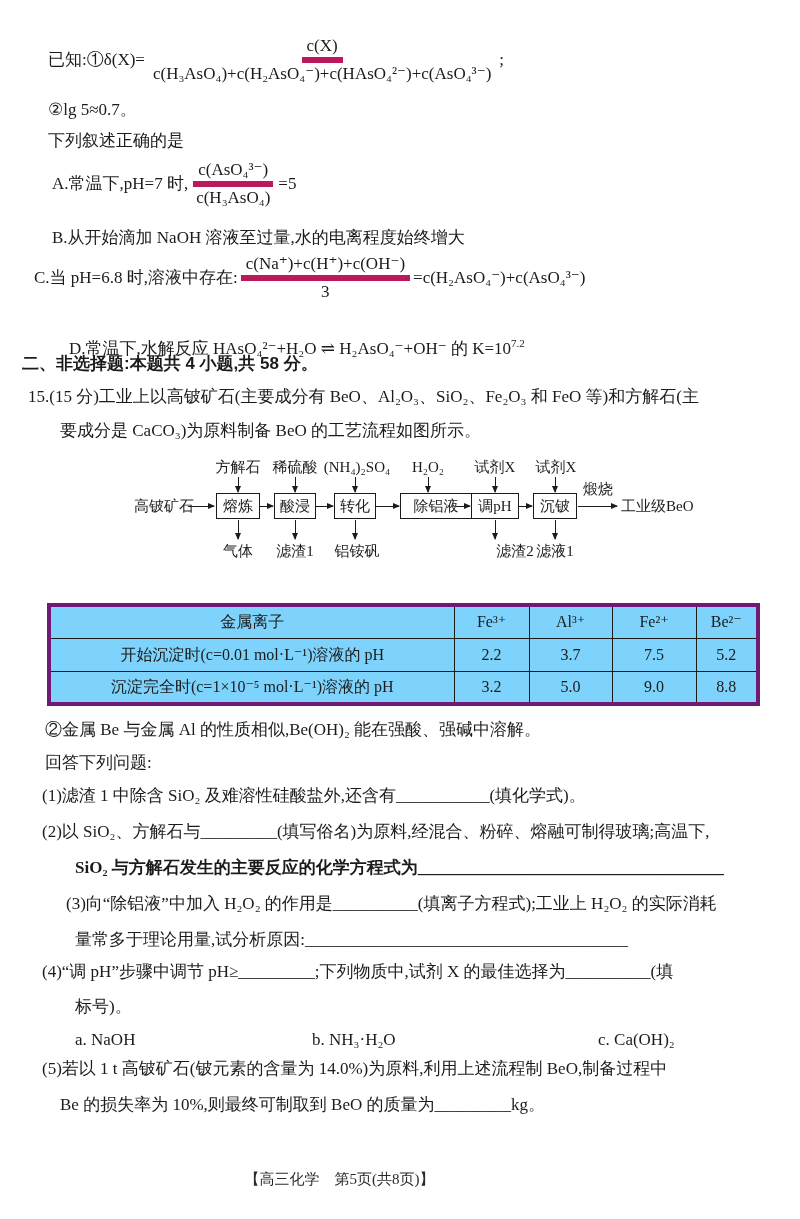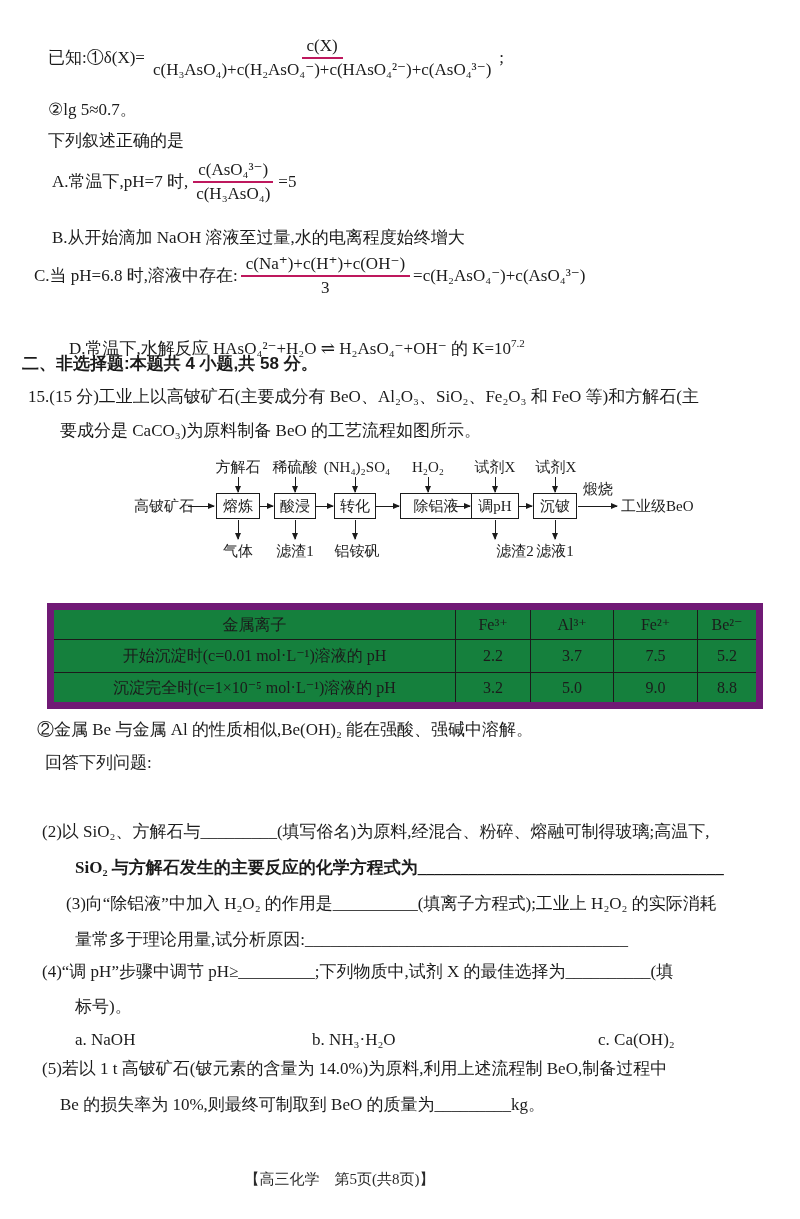--- a/index.html
+++ b/index.html
@@ -7,42 +7,42 @@
   .page {
     position:relative; width:800px; height:1219px; margin:0 auto;
     background:#ffffff; color:#1b1b1b; overflow:hidden;
     font-family:"Liberation Serif","DejaVu Serif",serif;
     font-size:17px; line-height:1.25;
   }
   .abs { position:absolute; }
   .line { white-space:pre; }
   .fline { display:flex; align-items:center; white-space:pre; }
   .frac { display:inline-flex; flex-direction:column; align-items:center; margin:0 3px; line-height:1.15; }
-  .frac .num { border-bottom:2px solid #be185d; padding:0 5px 1px 5px; text-align:right; }
+  .frac .num { border-bottom:6px solid #be185d; padding:0 5px 1px 5px; text-align:right; }
   .frac .den { padding:1px 5px 0 5px; text-align:center; }
   sup.kexp { font-size:11px; vertical-align:super; line-height:1; }
   .heading { font-family:"Liberation Sans","DejaVu Sans",sans-serif; font-weight:700; font-size:17px; }
   
   .flow { left:0; top:450px; width:800px; height:118px; font-size:15px; }
   .flow .lbl { position:absolute; white-space:nowrap; }
   .flow .cen { transform:translateX(-50%); }
   .flow .box {
     position:absolute; height:26px; border:1.5px solid #1b1b1b;
     display:flex; align-items:center; justify-content:center; white-space:nowrap;
     background:#fff;
   }
   .ha { position:absolute; height:1.4px; background:#1b1b1b; }
   .ha::after { content:""; position:absolute; right:-1px; top:-3.2px;
     border-left:7px solid #1b1b1b; border-top:3.9px solid transparent; border-bottom:3.9px solid transparent; }
   .va { position:absolute; width:1.4px; background:#1b1b1b; }
   .va::after { content:""; position:absolute; bottom:-1px; left:-3.2px;
     border-top:7px solid #1b1b1b; border-left:3.9px solid transparent; border-right:3.9px solid transparent; }
   
-  .ptable { border-collapse:collapse; table-layout:fixed; background:#15803d;
-    font-size:16px; border:7px solid #701a75; }
+  .ptable { border-collapse:collapse; table-layout:fixed; background:#7dd3fc;
+    font-size:16px; border:4px solid #701a75; }
   .ptable th, .ptable td {
     border:1px solid #1b1b1b; height:33px; text-align:center; vertical-align:middle;
     font-weight:normal; padding:0 4px; white-space:nowrap;
   }
   .footer { left:0; top:1170px; width:679px; text-align:center; font-size:15px; color:#2a2a2a; }
 </style>
 </head>
 <body>
 
 <div class="page">
@@ -158,23 +158,24 @@
     <tr>
       <td>沉淀完全时(c=1×10⁻⁵ mol·L⁻¹)溶液的 pH</td>
       <td>3.2</td>
       <td>5.0</td>
       <td>9.0</td>
       <td>8.8</td>
     </tr>
   </tbody>
     </table>
 
-  <div class="abs line" style="left:37px; top:719px;">②金属 Be 与金属 Al 的性质相似,Be(OH)₂ 能在强酸、强碱中溶解。</div>
+  <div class="abs line" style="left:45px; top:719px;">②金属 Be 与金属 Al 的性质相似,Be(OH)₂ 能在强酸、强碱中溶解。</div>
   <div class="abs line" style="left:45px; top:752px;">回答下列问题:</div>
 
+  <div class="abs line" style="left:42px; top:785px;">(1)滤渣 1 中除含 SiO₂ 及难溶性硅酸盐外,还含有___________(填化学式)。</div>
   <div class="abs line" style="left:42px; top:821px;">(2)以 SiO₂、方解石与_________(填写俗名)为原料,经混合、粉碎、熔融可制得玻璃;高温下,</div>
   <div class="abs line" style="left:75px; top:857px;font-weight:bold;">SiO₂ 与方解石发生的主要反应的化学方程式为____________________________________</div>
   <div class="abs line" style="left:42px; top:893px;margin-left:24px;">(3)向“除铝液”中加入 H₂O₂ 的作用是__________(填离子方程式);工业上 H₂O₂ 的实际消耗</div>
   <div class="abs line" style="left:75px; top:929px;">量常多于理论用量,试分析原因:______________________________________</div>
   <div class="abs line" style="left:42px; top:961px;">(4)“调 pH”步骤中调节 pH≥_________;下列物质中,试剂 X 的最佳选择为__________(填</div>
   <div class="abs line" style="left:75px; top:996px;">标号)。</div>
   <div class="abs line" style="left:75px; top:1029px;">a. NaOH</div>
   <div class="abs line" style="left:312px; top:1029px;">b. NH₃·H₂O</div>
   <div class="abs line" style="left:598px; top:1029px;">c. Ca(OH)₂</div>
   <div class="abs line" style="left:42px; top:1058px;">(5)若以 1 t 高铍矿石(铍元素的含量为 14.0%)为原料,利用上述流程制 BeO,制备过程中</div>

